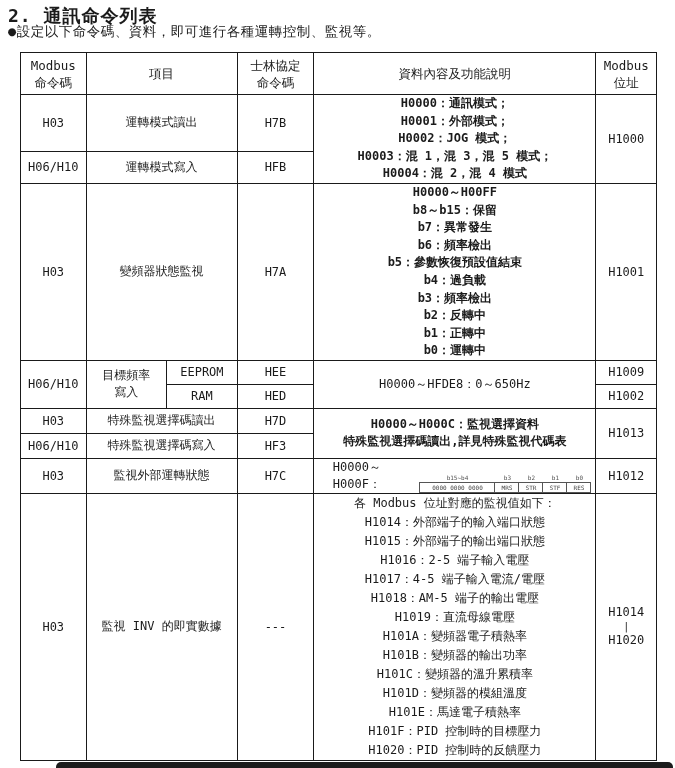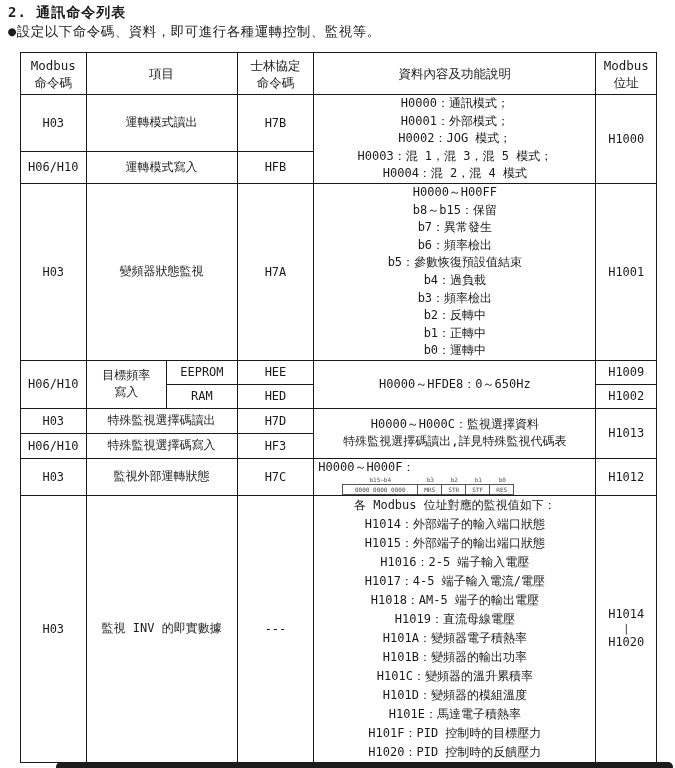--- a/index.html
+++ b/index.html
@@ -3,21 +3,21 @@
 <meta charset="utf-8">
 <style>
   html,body{margin:0;padding:0;}
   body{
     width:675px;height:768px;overflow:hidden;position:relative;
     background:#ffffff;color:#1b1b1b;
     font-family:"DejaVu Sans Mono","Liberation Mono",monospace;
   }
   .page-title{
     position:absolute;left:8px;top:4px;
-    font-size:14px;font-weight:bold;letter-spacing:1px;
+    font-size:18px;font-weight:bold;letter-spacing:1px;
   }
   .page-subtitle{
     position:absolute;left:8px;top:23px;
     font-size:13.5px;letter-spacing:0.5px;text-align:center;
   }
   table.cmd{
     position:absolute;left:20px;top:52px;
     border-collapse:collapse;table-layout:fixed;
     width:637px;
     font-size:12px;
@@ -36,26 +36,26 @@
   .h-r2{height:32px;}
   .h-r3{height:174px;}
   .h-r4{height:24px;}
   .h-r5{height:25px;}
   .h-r6{height:25px;}
   .h-r7{height:27px;}
   .h-r8{height:267px;}
   td.datacell{
     text-align:left;vertical-align:middle;padding:1px 6px;
   }
-  .lines div{line-height:17.6px;white-space:nowrap;}
+  .lines div{line-height:17.6px;white-space:nowrap;font-weight:bold;}
   .lines-tall div{line-height:19px;white-space:nowrap;}
   .addr-stack{line-height:15px;text-align:center;}
   .addr-sep{color:#333;line-height:13px;font-size:11px;}
   .two-line{line-height:17px;}
-  .r7flex{display:flex;align-items:flex-start;flex-direction:column;}
+  .r7flex{display:flex;align-items:flex-end;}
   .mini-table{margin-left:24px;display:inline-block;}
   .mini-row{display:flex;}
   .mini-row > div{
     box-sizing:border-box;width:24px;text-align:center;
     font-size:6px;line-height:8px;color:#555;
     overflow:hidden;white-space:nowrap;
   }
   .mini-row > div:first-child{width:76px;}
   .mini-values > div{
     border:1px solid #555;line-height:9px;color:#444;

